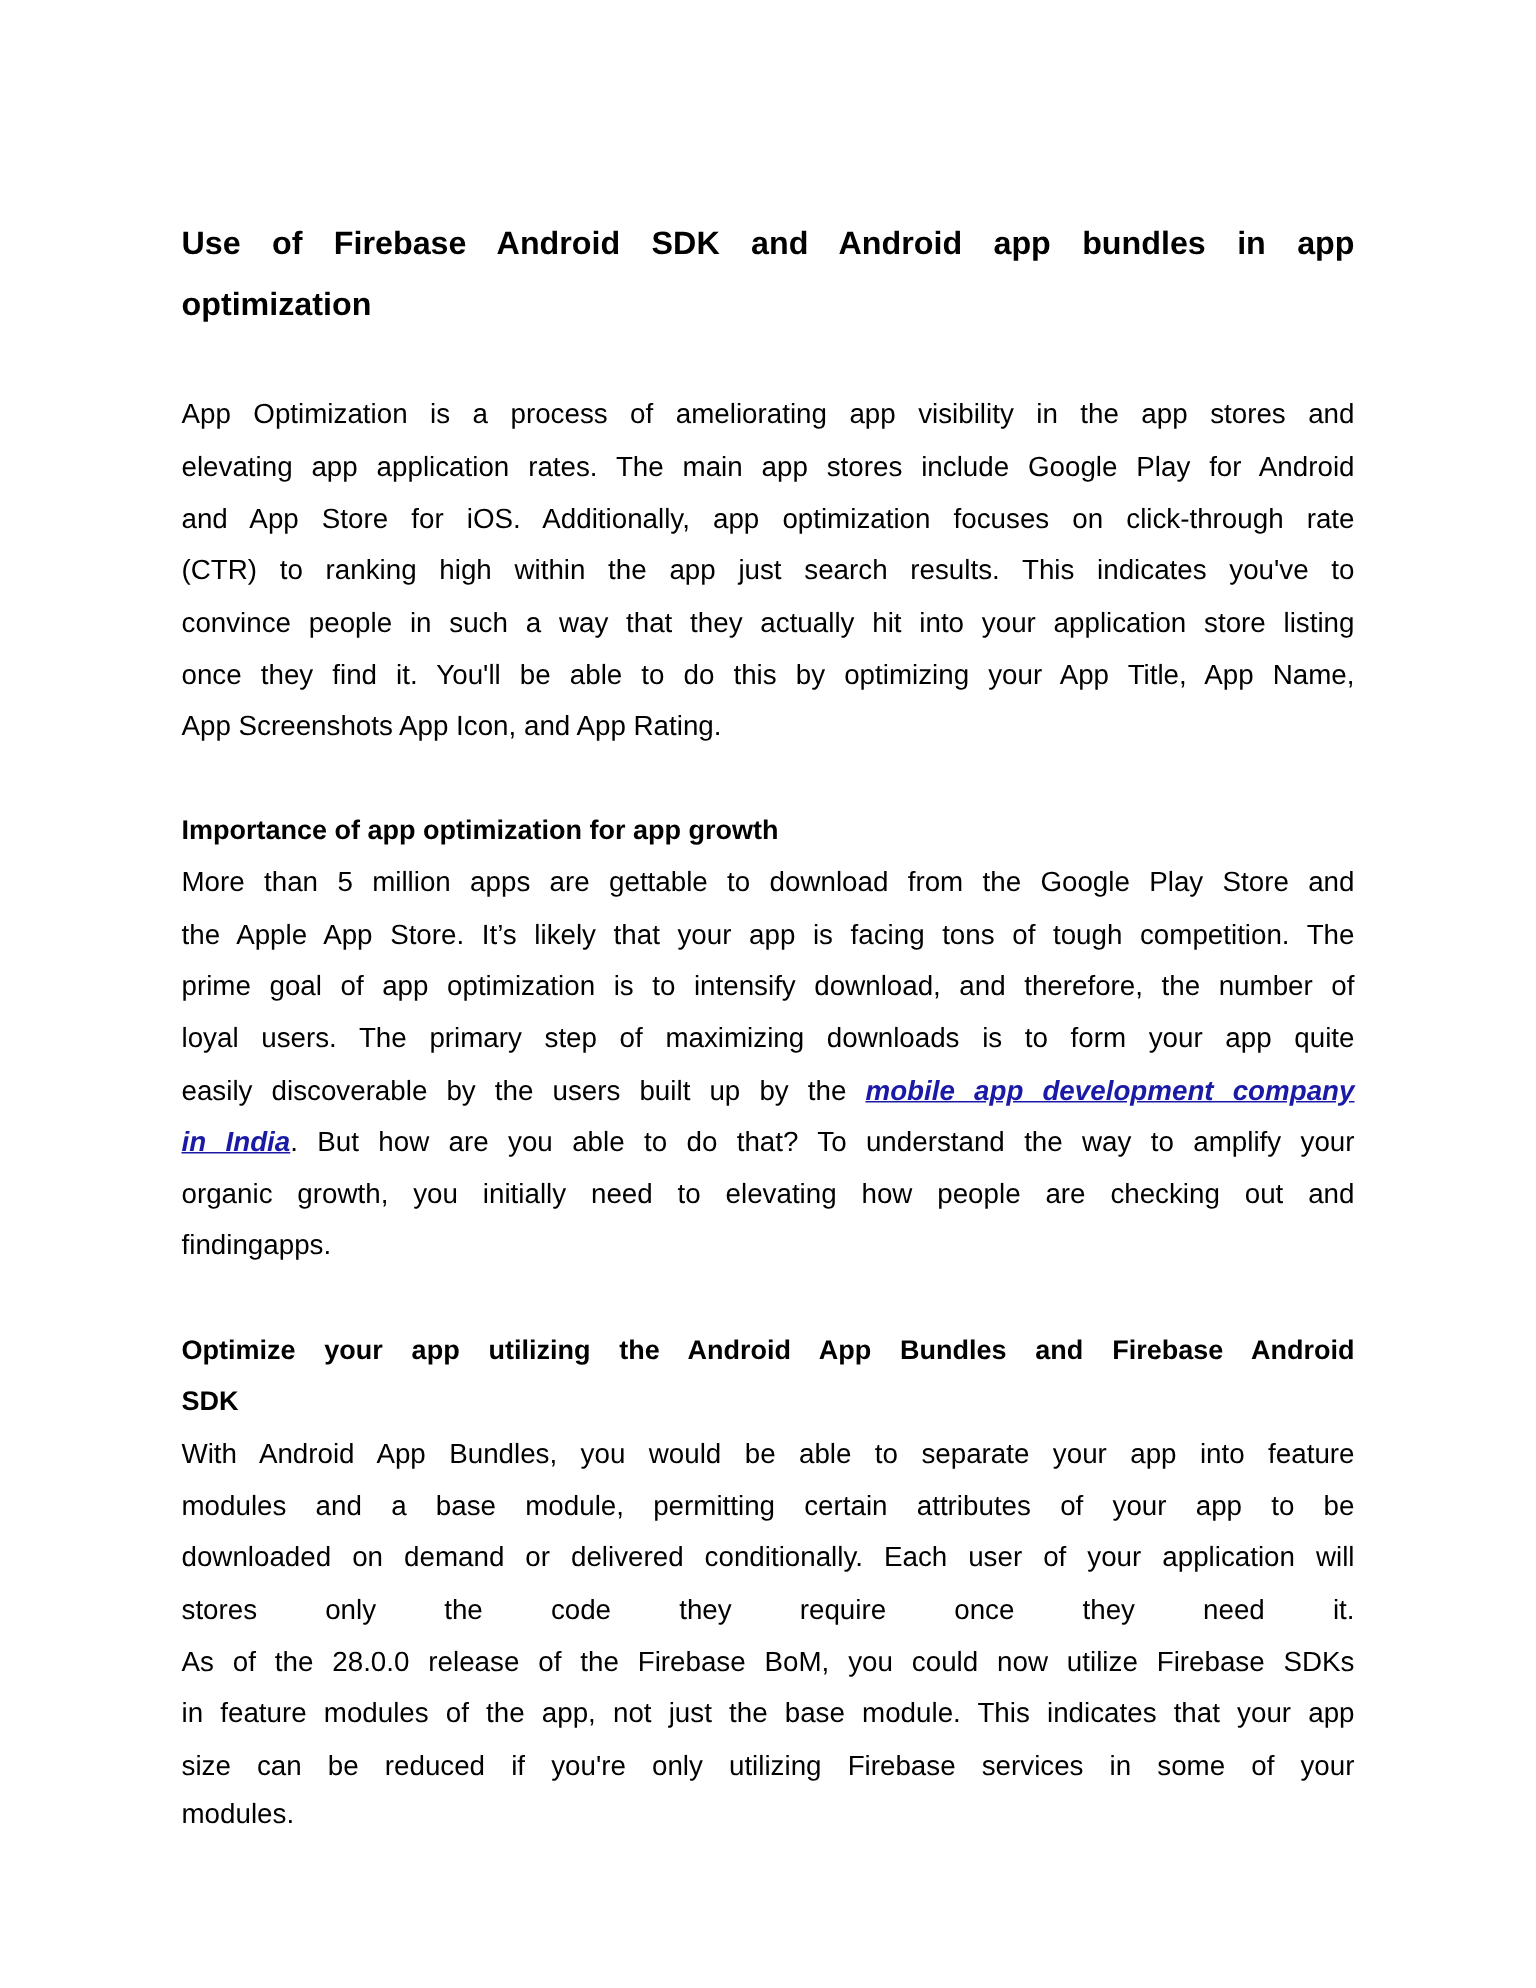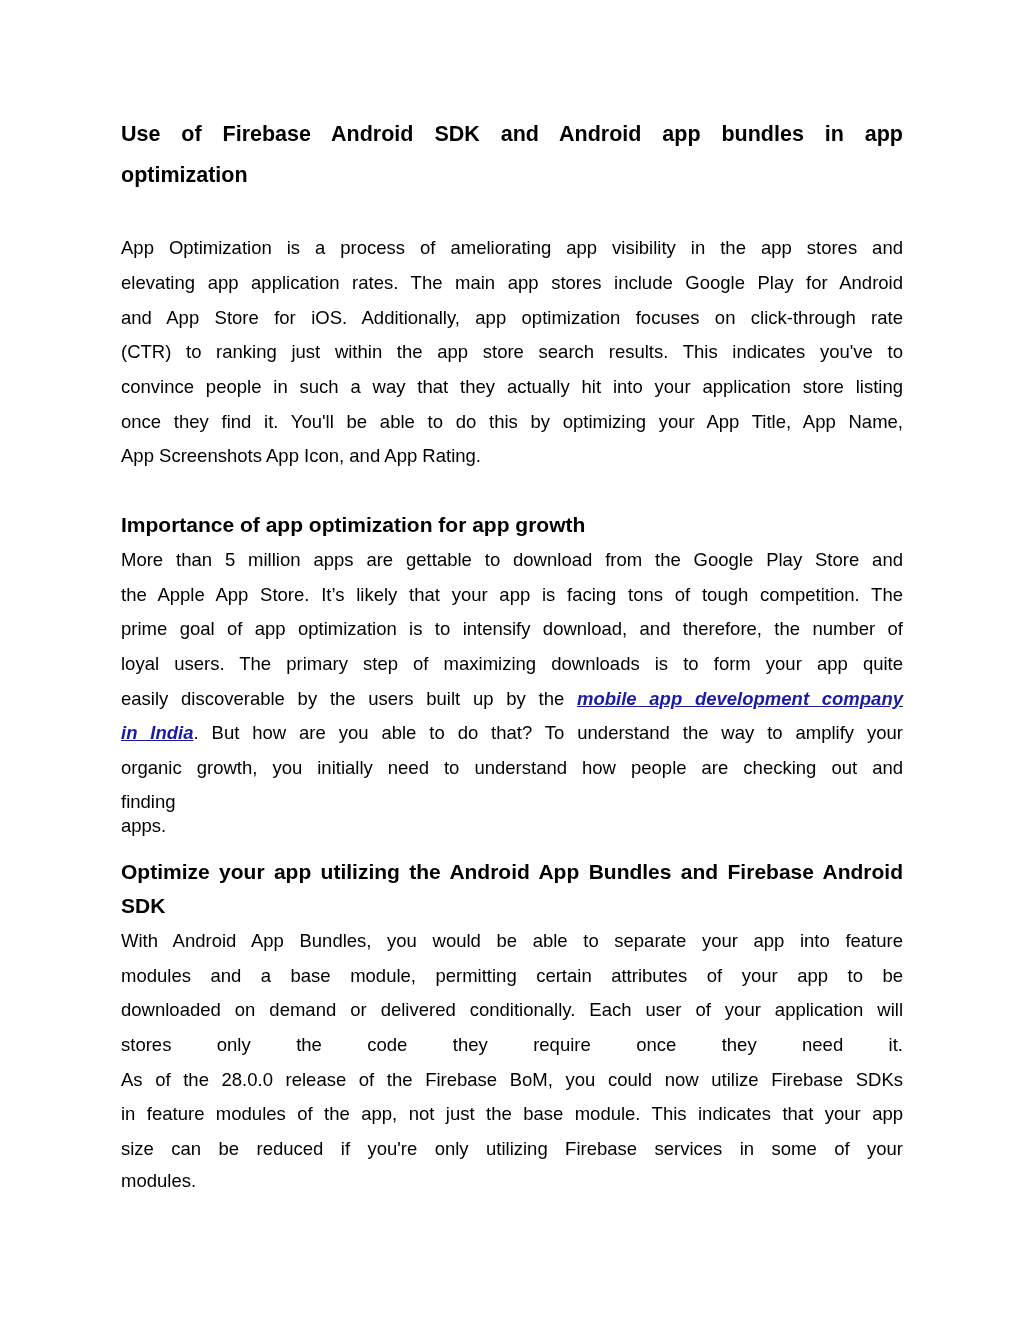--- a/index.html
+++ b/index.html
@@ -1,50 +1,50 @@
 <!DOCTYPE html>
 <html><head>
 <meta charset="utf-8">
 <style>
   html, body { margin: 0; padding: 0; background: #ffffff; }
   body { width: 1024px; height: 1325px; position: relative; overflow: hidden;
          font-family: "Liberation Sans", sans-serif; color: #000; }
   .page { position: absolute; left: 121px; top: 0; width: 782px; }
   .line { position: absolute; left: 0; width: 782px; font-size: 18.5px; line-height: 24px;
-          white-space: nowrap; text-align: justify; text-align-last: justify; }
+          white-space: nowrap; text-align: justify; text-align-last: justify; margin-top: 28px; }
   .line.last { text-align-last: left; }
   .h1 { font-size: 21.5px; font-weight: bold; }
-  .h2 { font-size: 21px; font-weight: bold; }
+  .h2 { font-size: 18px; font-weight: bold; }
   a.link { color: #1a1aa6; font-weight: bold; text-decoration: underline; font-style: italic; }
 </style>
 </head>
 <body>
 
 <div class="page">
 
   <div class="line h1" style="top:122px">Use of Firebase Android SDK and Android app bundles in app</div>
   <div class="line h1 last" style="top:163px">optimization</div>
 
   <div class="line" style="top:236px">App Optimization is a process of ameliorating app visibility in the app stores and</div>
   <div class="line" style="top:271px">elevating app application rates. The main app stores include Google Play for Android</div>
   <div class="line" style="top:306px">and App Store for iOS. Additionally, app optimization focuses on click-through rate</div>
-  <div class="line" style="top:340px">(CTR) to ranking just within the app store search results. This indicates you've to</div>
+  <div class="line" style="top:340px">(CTR) to ranking high within the app just search results. This indicates you've to</div>
   <div class="line" style="top:375px">convince people in such a way that they actually hit into your application store listing</div>
   <div class="line" style="top:410px">once they find it. You'll be able to do this by optimizing your App Title, App Name,</div>
   <div class="line last" style="top:444px">App Screenshots App Icon, and App Rating.</div>
 
   <div class="line h2 last" style="top:513px">Importance of app optimization for app growth</div>
   <div class="line" style="top:548px">More than 5 million apps are gettable to download from the Google Play Store and</div>
   <div class="line" style="top:583px">the Apple App Store. It’s likely that your app is facing tons of tough competition. The</div>
   <div class="line" style="top:617px">prime goal of app optimization is to intensify download, and therefore, the number of</div>
   <div class="line" style="top:652px">loyal users. The primary step of maximizing downloads is to form your app quite</div>
   <div class="line" style="top:687px"><span>easily discoverable by the users built up by the </span><a class="link" href="#">mobile app development company</a></div>
   <div class="line" style="top:721px"><a class="link" href="#">in India</a><span>. But how are you able to do that? To understand the way to amplify your</span></div>
-  <div class="line" style="top:756px">organic growth, you initially need to understand how people are checking out and</div>
-  <div class="line" style="top:790px; display:flex; justify-content:flex-start;flex-direction:column;">
+  <div class="line" style="top:756px">organic growth, you initially need to elevating how people are checking out and</div>
+  <div class="line" style="top:790px; display:flex; justify-content:flex-start;">
       <span>finding</span>
       <span>apps.</span>
     </div>
 
   <div class="line h2" style="top:860px">Optimize your app utilizing the Android App Bundles and Firebase Android</div>
   <div class="line h2 last" style="top:894px">SDK</div>
   <div class="line" style="top:929px">With Android App Bundles, you would be able to separate your app into feature</div>
   <div class="line" style="top:964px">modules and a base module, permitting certain attributes of your app to be</div>
   <div class="line" style="top:998px">downloaded on demand or delivered conditionally. Each user of your application will</div>
   <div class="line" style="top:1033px; word-spacing:38px;">stores only the code they require once they need it.</div>

